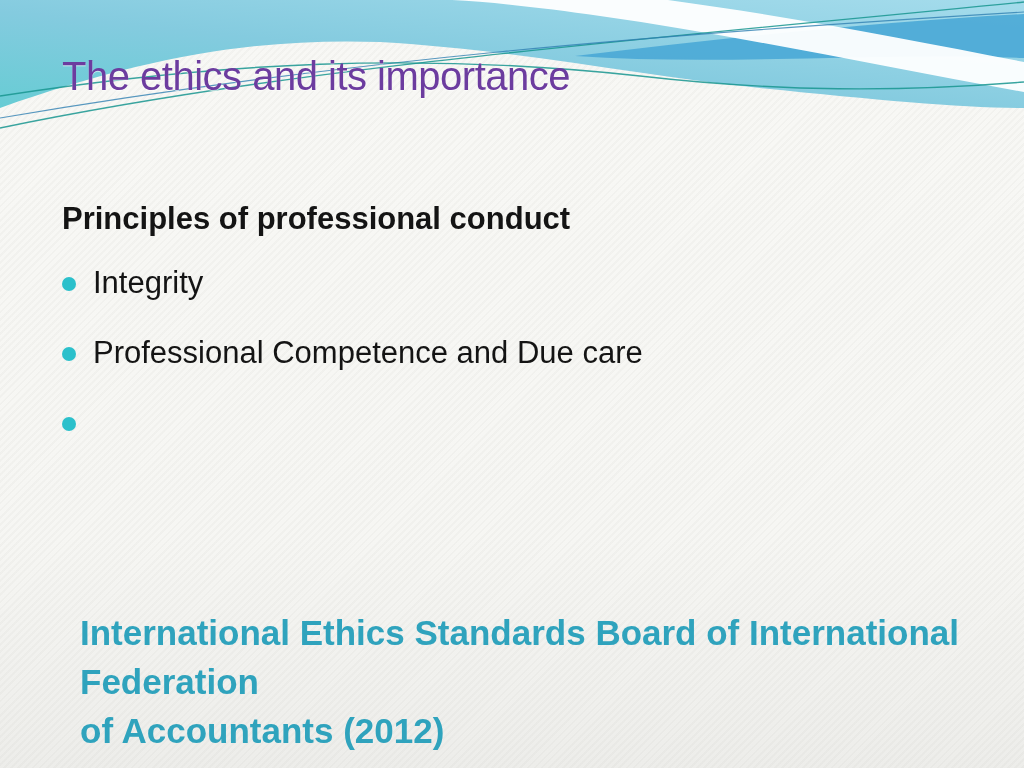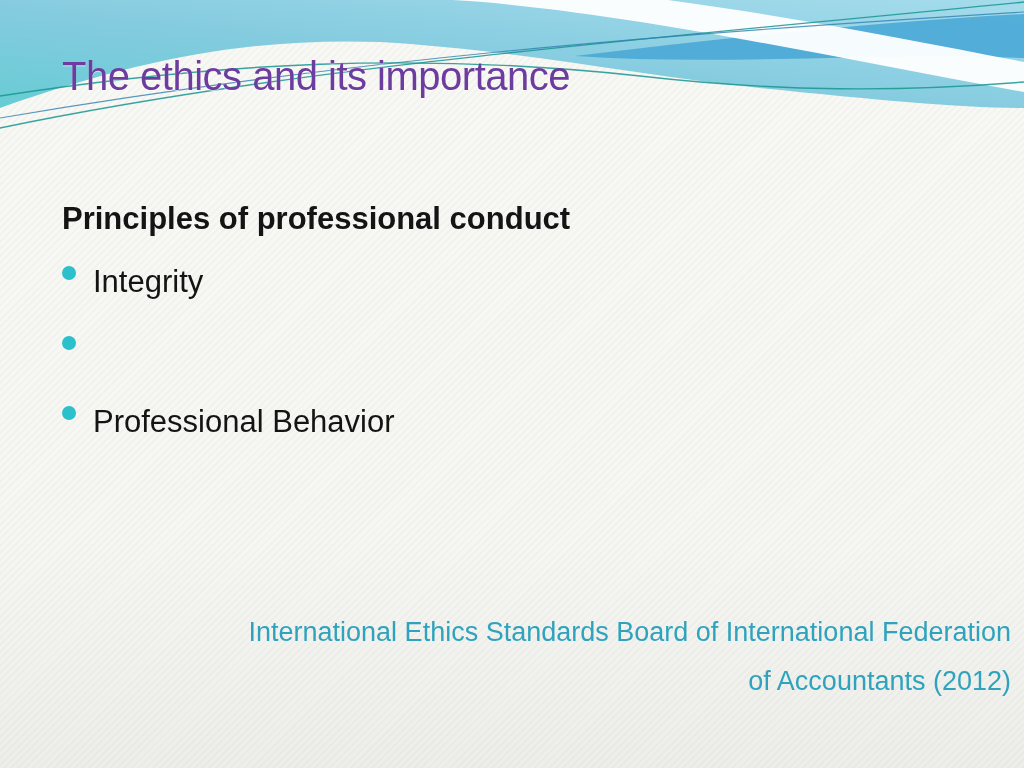--- a/index.html
+++ b/index.html
@@ -34,33 +34,33 @@
   
   .subtitle{
     position:absolute;left:62px;top:192px;
     font-size:31px;font-weight:bold;color:var(--body-color,#141414);margin-top:9px;
   }
   .bullet-list{
     position:absolute;left:62px;top:264px;margin:0;padding:0;list-style:none;
     display:flex;flex-direction:column;gap:33px;
   }
   .bullet-item{
-    display:flex;height:37px;
+    display:flex;align-items:center;height:37px;
     font-size:31px;color:var(--body-color,#141414);
   }
   .bullet-dot{
     width:14px;height:14px;border-radius:50%;
     background:var(--bullet-dot,#2bc0cb);
     margin-right:17px;flex:0 0 auto;margin-top:2px;
   }
   
   .attribution{
     position:absolute;left:80px;right:13px;top:608px;
-    text-align:right;
-    font-size:27px;font-weight:normal;line-height:49px;
+    text-align:left;
+    font-size:35px;font-weight:bold;line-height:49px;
     color:var(--attribution-color,#2fa3bd);
   }
 </style>
 </head>
 <body>
 
 <div class="slide">
 
   <svg class="header-waves" viewBox="0 0 1024 180" preserveAspectRatio="none">
     <defs>
@@ -95,24 +95,24 @@
 
   <div class="subtitle">Principles of professional conduct</div>
 
   <ul class="bullet-list">
     <li class="bullet-item">
       <span class="bullet-dot"></span>
       <span>Integrity</span>
     </li>
     <li class="bullet-item">
       <span class="bullet-dot"></span>
+      <span>Professional Competence and Due care</span>
     </li>
     <li class="bullet-item">
       <span class="bullet-dot"></span>
-      <span>Professional Behavior</span>
     </li>
   </ul>
 
   <div class="attribution">
     <div>International Ethics Standards Board of International Federation</div>
     <div>of Accountants (2012)</div>
   </div>
 
 </div>
 

